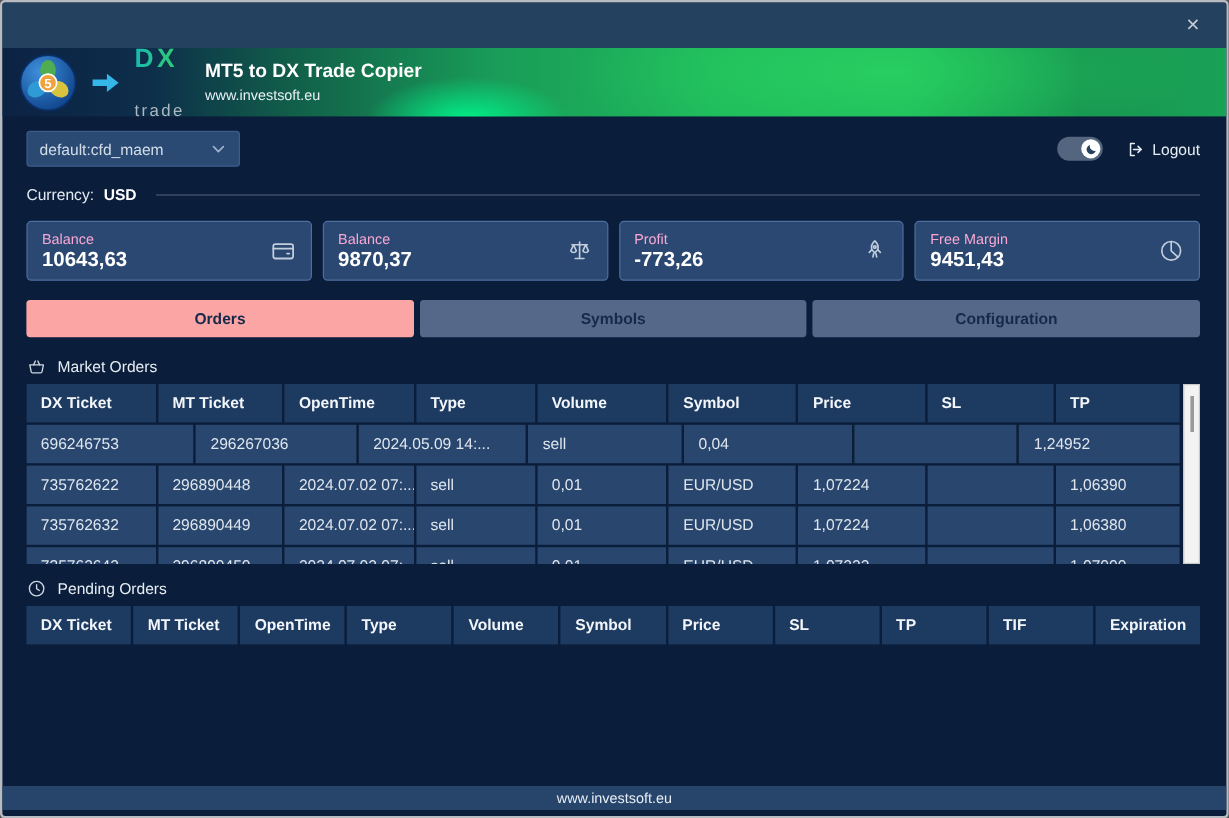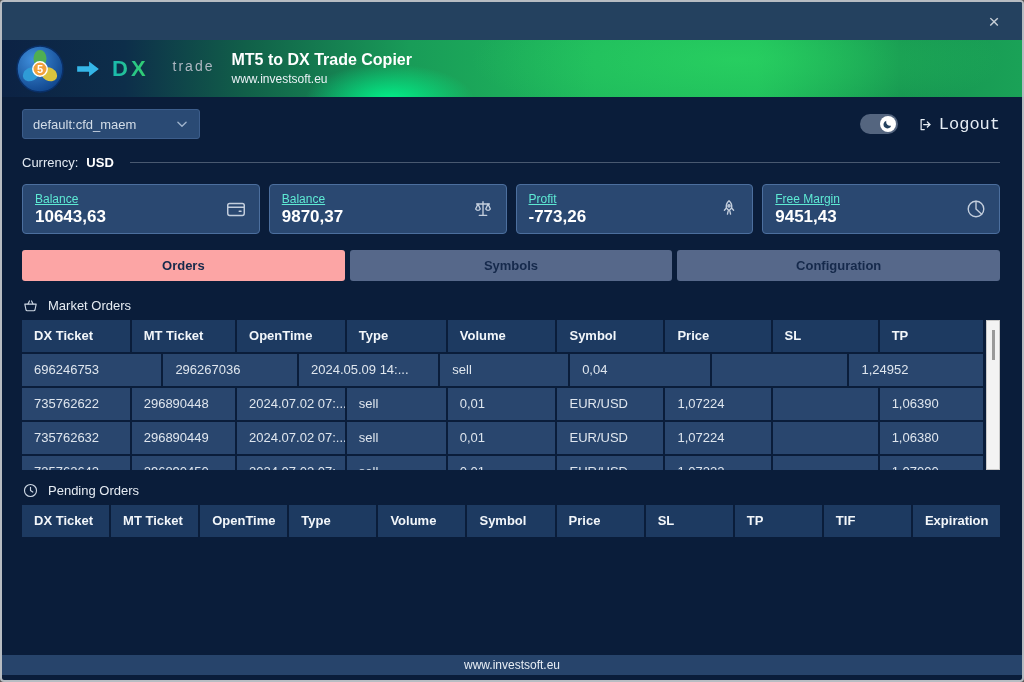--- a/index.html
+++ b/index.html
@@ -17,21 +17,21 @@
   
   .banner {
     height:57px; flex:none; display:flex; align-items:center; padding:0 14px; gap:11px;
     background:
       radial-gradient(130px 55px at 38% 105%, rgba(0,245,140,.95) 0%, rgba(0,245,140,0) 65%),
       radial-gradient(380px 90px at 72% 35%, rgba(46,220,100,.55), rgba(46,220,100,0) 70%),
       linear-gradient(90deg, #0c2244 0%, #0d2e4a 12%, #116049 24%, #199c58 40%, #1fb95c 58%, #1fbd5b 74%, #169350 88%, #1aa257 100%);
   }
   .mt5-logo { width:48px; height:48px; flex:none; }
   .arrow-icon { width:26px; height:20px; flex:none; }
-  .dx-logo { display:flex; flex-direction:row; line-height:1; flex:none;gap:24px; }
+  .dx-logo { display:flex; flex-direction:column; line-height:1; flex:none;gap:24px; }
   .dx-top { font-size:22px; font-weight:800; letter-spacing:3px; color:#2bc487; }
   .dx-bottom { font-size:14px; color:#aeb8c2; letter-spacing:2px; margin-top:1px; }
   @supports ((-webkit-background-clip:text) or (background-clip:text)) {
     .dx-top { background:linear-gradient(90deg,#19b9b0,#35d06a); -webkit-background-clip:text; background-clip:text; color:transparent; }
   }
   .banner-titles { margin-left:6px; }
   .banner-title { color:#fff; font-size:16px; font-weight:700; }
   .banner-subtitle { color:#eaf2f6; font-size:12px; margin-top:3px; }
   
   .content { flex:1; padding:12px 22px 0 20px; position:relative; }
@@ -44,34 +44,34 @@
   .chevron-down { width:14px; height:14px; flex:none; margin-left:6px; }
   .right-controls { display:flex; align-items:center; gap:20px; }
   .theme-toggle {
     width:38px; height:20px; border-radius:10px; background:#54657f; position:relative;
   }
   .toggle-knob {
     position:absolute; right:2px; top:2px; width:16px; height:16px; border-radius:50%;
     background:#fff; display:flex; align-items:center; justify-content:center;
   }
   .toggle-knob svg { width:11px; height:11px; }
-  .logout-btn { display:flex; align-items:center; gap:6px; color:#e6edf4; font-size:17px;font-family:Liberation Mono, monospace; }
+  .logout-btn { display:flex; align-items:center; gap:6px; color:#e6edf4; font-size:13px; }
   .logout-btn svg { width:15px; height:15px; }
   
   .currency-row { display:flex; align-items:center; gap:8px; margin-top:16px; }
   .currency-label { color:#e3eaf2; font-size:13px; }
   .currency-value { color:#fff; font-size:13px; font-weight:700; }
   .currency-rule { flex:1; height:1px; background:#495970; margin-left:8px; }
   
   .cards { display:flex; gap:9px; margin-top:14px; }
   .card {
     flex:1; height:50px; background:#2a4871; border:1px solid #4c6f9e; border-radius:4px;
     display:flex; align-items:center; justify-content:space-between; padding:5px 12px;
   }
-  .card-label { color:#5eead4; font-size:12px;text-decoration:underline; }
+  .card-label { color:#f9a8d4; font-size:12px; }
   .card-value { color:#fff; font-size:17px; font-weight:700; margin-top:1px; }
   .card-icon { width:22px; height:22px; color:#c3cedd; flex:none; }
   .card-icon svg { width:22px; height:22px; }
   
   .tabs { display:flex; gap:5px; margin-top:16px; }
   .tab {
     flex:1; height:31px; border-radius:3px; background:#56688a; color:#15294b;
     font-size:13px; font-weight:700; display:flex; align-items:center; justify-content:center;
   }
   .tab.active { background:#fca5a5; color:#15294b; }

